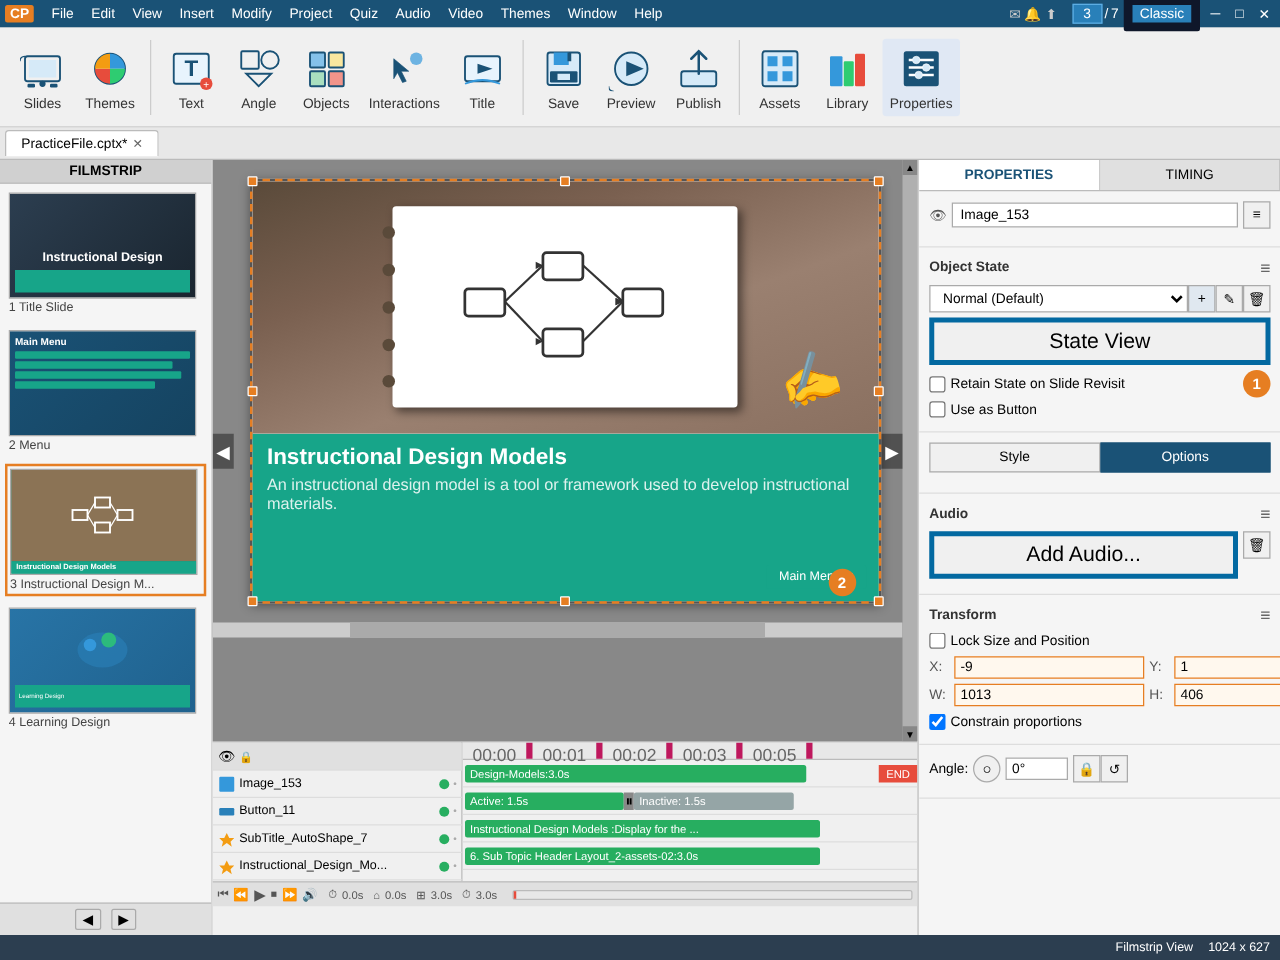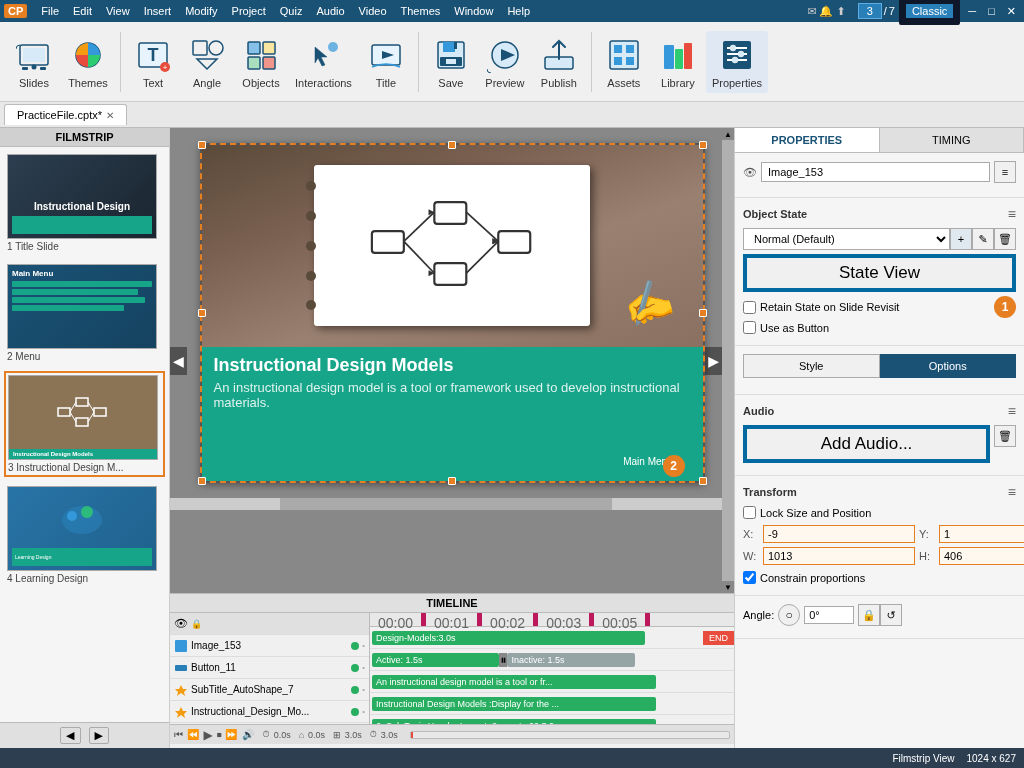--- a/index.html
+++ b/index.html
@@ -482,21 +482,20 @@
         </div>
 
       </div>
 
       <div class="horz-scroll" style="margin:0 12px 0 0;">
         <div class="horz-thumb"></div>
       </div>
     </div>
 
     <div id="timeline-area">
-      <div id="timeline-header">TIMELINE</div>
       <div id="timeline-content">
 
         <div id="timeline-tracks">
           <div class="track-header" style="background:#e0e0e0;">
             <span style="font-size:11px;">👁</span>
             <span style="font-size:9px;">🔒</span>
           </div>
 
           <div class="track-header">
             <svg width="14" height="14">
@@ -557,23 +556,20 @@
             <div class="bar-green" style="width:75%;margin-left:2px;font-size:9px;">Design-Models:3.0s</div>
             <div class="bar-end" style="margin-left:auto;">END</div>
           </div>
 
           <div class="track-content">
             <div class="bar-green" style="width:35%;margin-left:2px;font-size:9px;">Active: 1.5s</div>
             <div style="width:8px;background:#888;height:14px;display:flex;align-items:center;justify-content:center;">⏸</div>
             <div class="bar-gray" style="width:35%;font-size:9px;">Inactive: 1.5s</div>
           </div>
 
-          <div class="track-content">
-            <div class="bar-green" style="width:78%;margin-left:2px;font-size:9px;overflow:hidden;text-overflow:ellipsis;">An instructional design model is a tool or fr...</div>
-          </div>
 
           <div class="track-content">
             <div class="bar-green" style="width:78%;margin-left:2px;font-size:9px;overflow:hidden;text-overflow:ellipsis;">Instructional Design Models :Display for the ...</div>
           </div>
 
           <div class="track-content">
             <div class="bar-green" style="width:78%;margin-left:2px;font-size:9px;overflow:hidden;text-overflow:ellipsis;">6. Sub Topic Header Layout_2-assets-02:3.0s</div>
           </div>
 
         </div>

